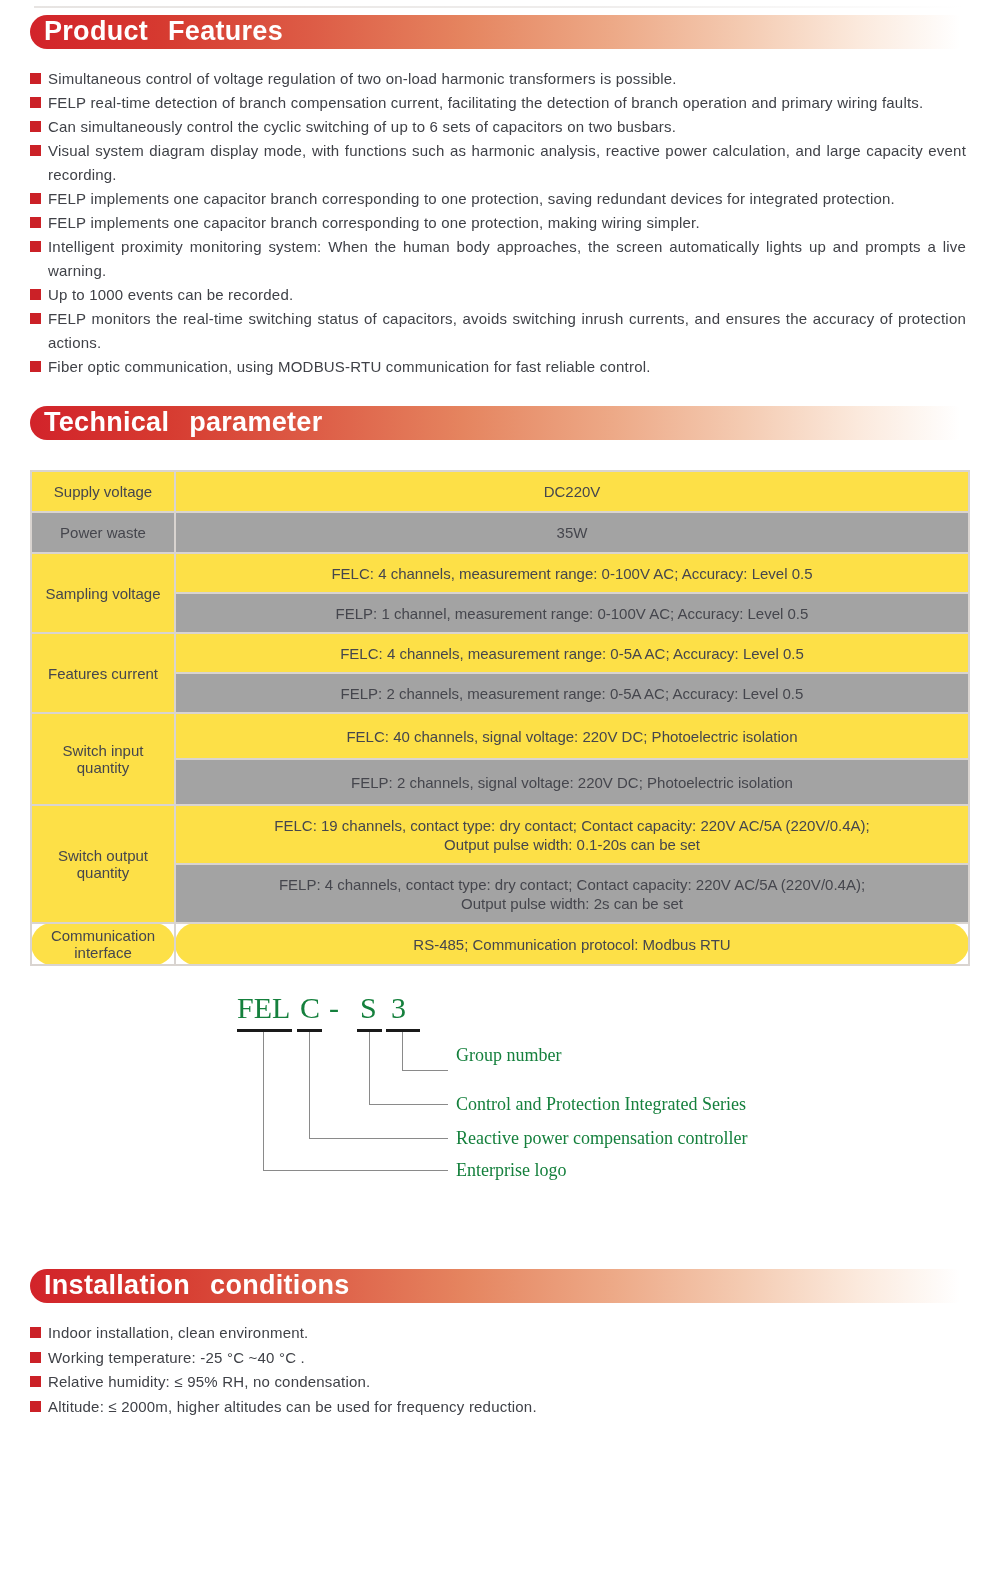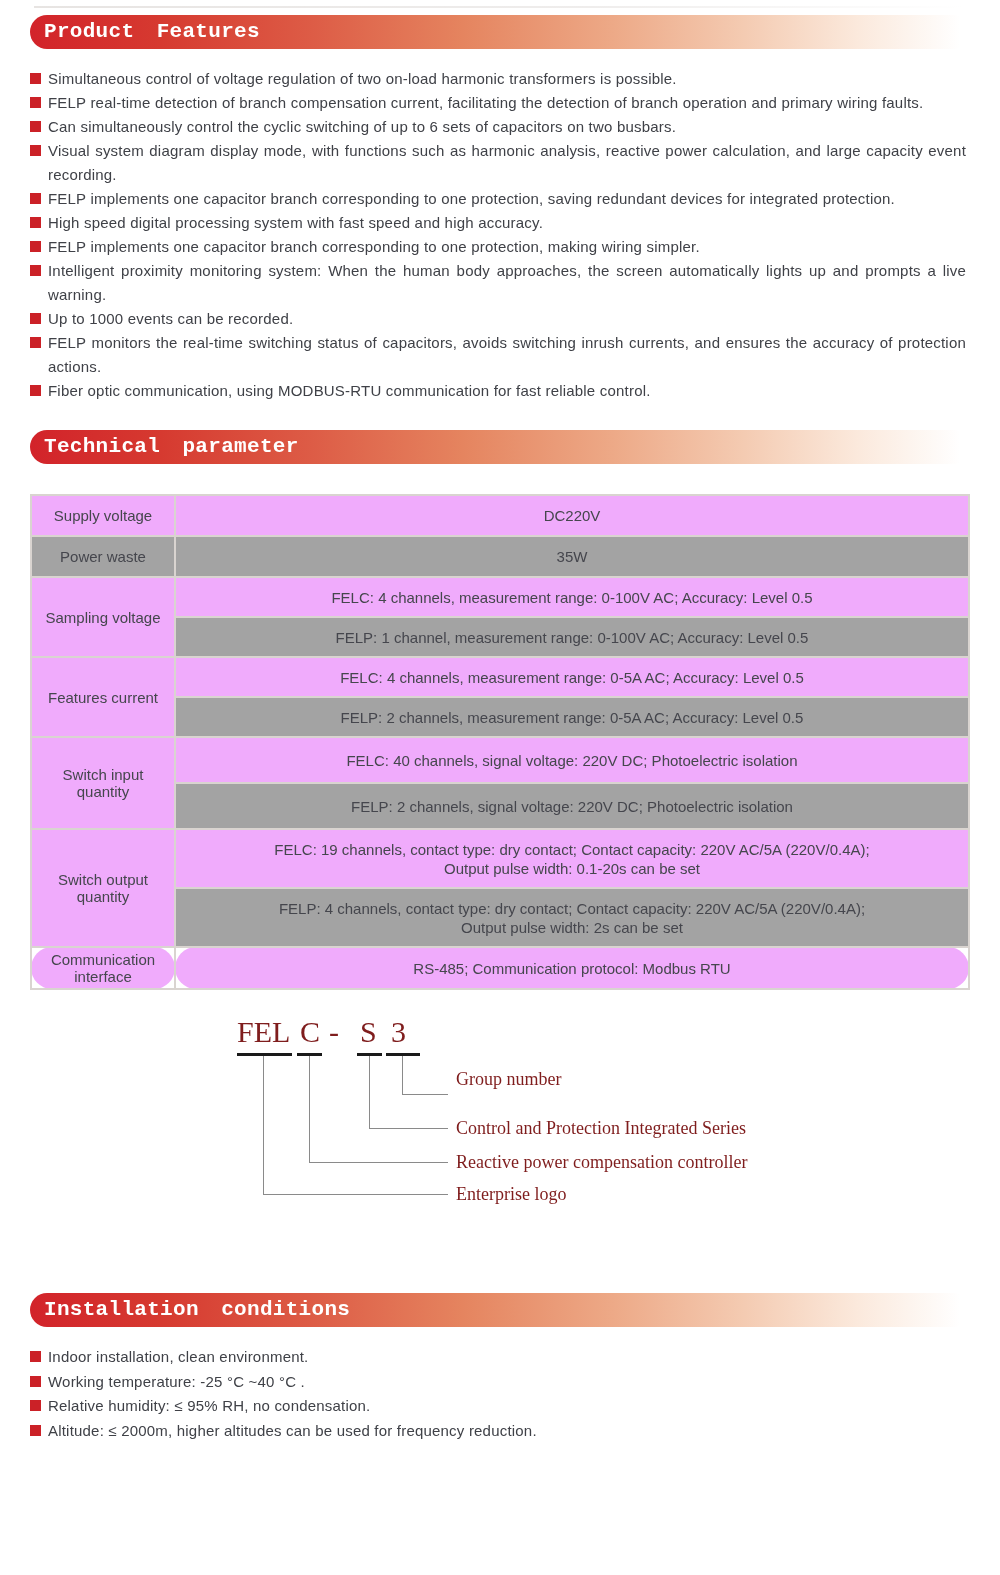--- a/index.html
+++ b/index.html
@@ -12,22 +12,22 @@
     background:linear-gradient(90deg,#e7e4e2 0%,#efedec 60%,#ffffff 100%);
   }
   
   .banner {
     margin-left:30px; width:940px; height:34px; border-radius:17px;
     background:linear-gradient(90deg,#d2232a 0%,#d63a30 14%,#dd5c46 30%,#e5845f 46%,
                #eda987 62%,#f4cbb2 76%,#fbe9dc 88%,#ffffff 99%);
   }
   .banner .banner-text {
     display:block; padding-left:14px; color:#ffffff;
-    font-weight:bold; font-size:21px; line-height:33px;
-    word-spacing:0.45em; letter-spacing:0.3px;font-family:Liberation Mono, monospace;
+    font-weight:bold; font-size:27px; line-height:33px;
+    word-spacing:0.45em; letter-spacing:0.3px;
   }
   .banner-1 { margin-top:15px; }
   .banner-2 { margin-top:27px; }
   .banner-3 { margin-top:42px; }
   .banner-4 { margin-top:68px; }
   
   ul.bullets { list-style:none; margin:18px 0 0 30px; padding:0; width:936px; }
   ul.bullets li { display:flex; }
   .bullet {
     flex:none; width:11px; height:11px; background:#cb2127; margin:6px 7px 0 0;
@@ -37,32 +37,32 @@
     letter-spacing:0.2px;
   }
   ul.install .li-text { line-height:24.5px; text-align:left; }
   
   table.tech {
     margin:30px 0 0 30px; width:940px; border-collapse:collapse;
     table-layout:fixed; font-size:15px; color:#45464d;
   }
   table.tech td { border:2px solid #d9d4d0; padding:2px 6px; text-align:center; }
   col.c1 { width:144px; }
-  td.pink { background:#f0abfc; }
+  td.pink { background:#fde047; }
   td.white { background:#a3a3a3; }
   td.val { white-space:pre-line; line-height:19px; }
   tr.h39 td { height:35px; }
   tr.h38 td { height:34px; }
   tr.h44 td { height:40px; }
   tr.h57 td { height:53px; }
   tr.h40 td { height:36px;border-radius:21px; }
   
   .naming-diagram {
     position:relative; margin-top:25px; height:210px;
-    font-family:"Liberation Serif", serif; color:#7f1d1d;
+    font-family:"Liberation Serif", serif; color:#15803d;
   }
   .code-part { position:absolute; top:0; font-size:30px; line-height:34px; }
   .u { position:absolute; top:38px; height:3px; background:#1a1a1a; }
   .vline { position:absolute; width:1px; background:#8a8a8a; top:41px; }
   .hline { position:absolute; height:1px; background:#8a8a8a; }
   .diag-label { position:absolute; left:456px; font-size:18px; line-height:24px; }
 </style>
 </head>
 <body>
 
@@ -85,24 +85,20 @@
         <span class="bullet"></span>
         <span class="li-text">Can simultaneously control the cyclic switching of up to 6 sets of capacitors on two busbars.</span>
       </li>
     <li>
         <span class="bullet"></span>
         <span class="li-text">Visual system diagram display mode, with functions such as harmonic analysis, reactive power calculation, and large capacity event recording.</span>
       </li>
     <li>
         <span class="bullet"></span>
         <span class="li-text">FELP implements one capacitor branch corresponding to one protection, saving redundant devices for integrated protection.</span>
-      </li>
-    <li>
-        <span class="bullet"></span>
-        <span class="li-text">High speed digital processing system with fast speed and high accuracy.</span>
       </li>
     <li>
         <span class="bullet"></span>
         <span class="li-text">FELP implements one capacitor branch corresponding to one protection, making wiring simpler.</span>
       </li>
     <li>
         <span class="bullet"></span>
         <span class="li-text">Intelligent proximity monitoring system: When the human body approaches, the screen automatically lights up and prompts a live warning.</span>
       </li>
     <li>

